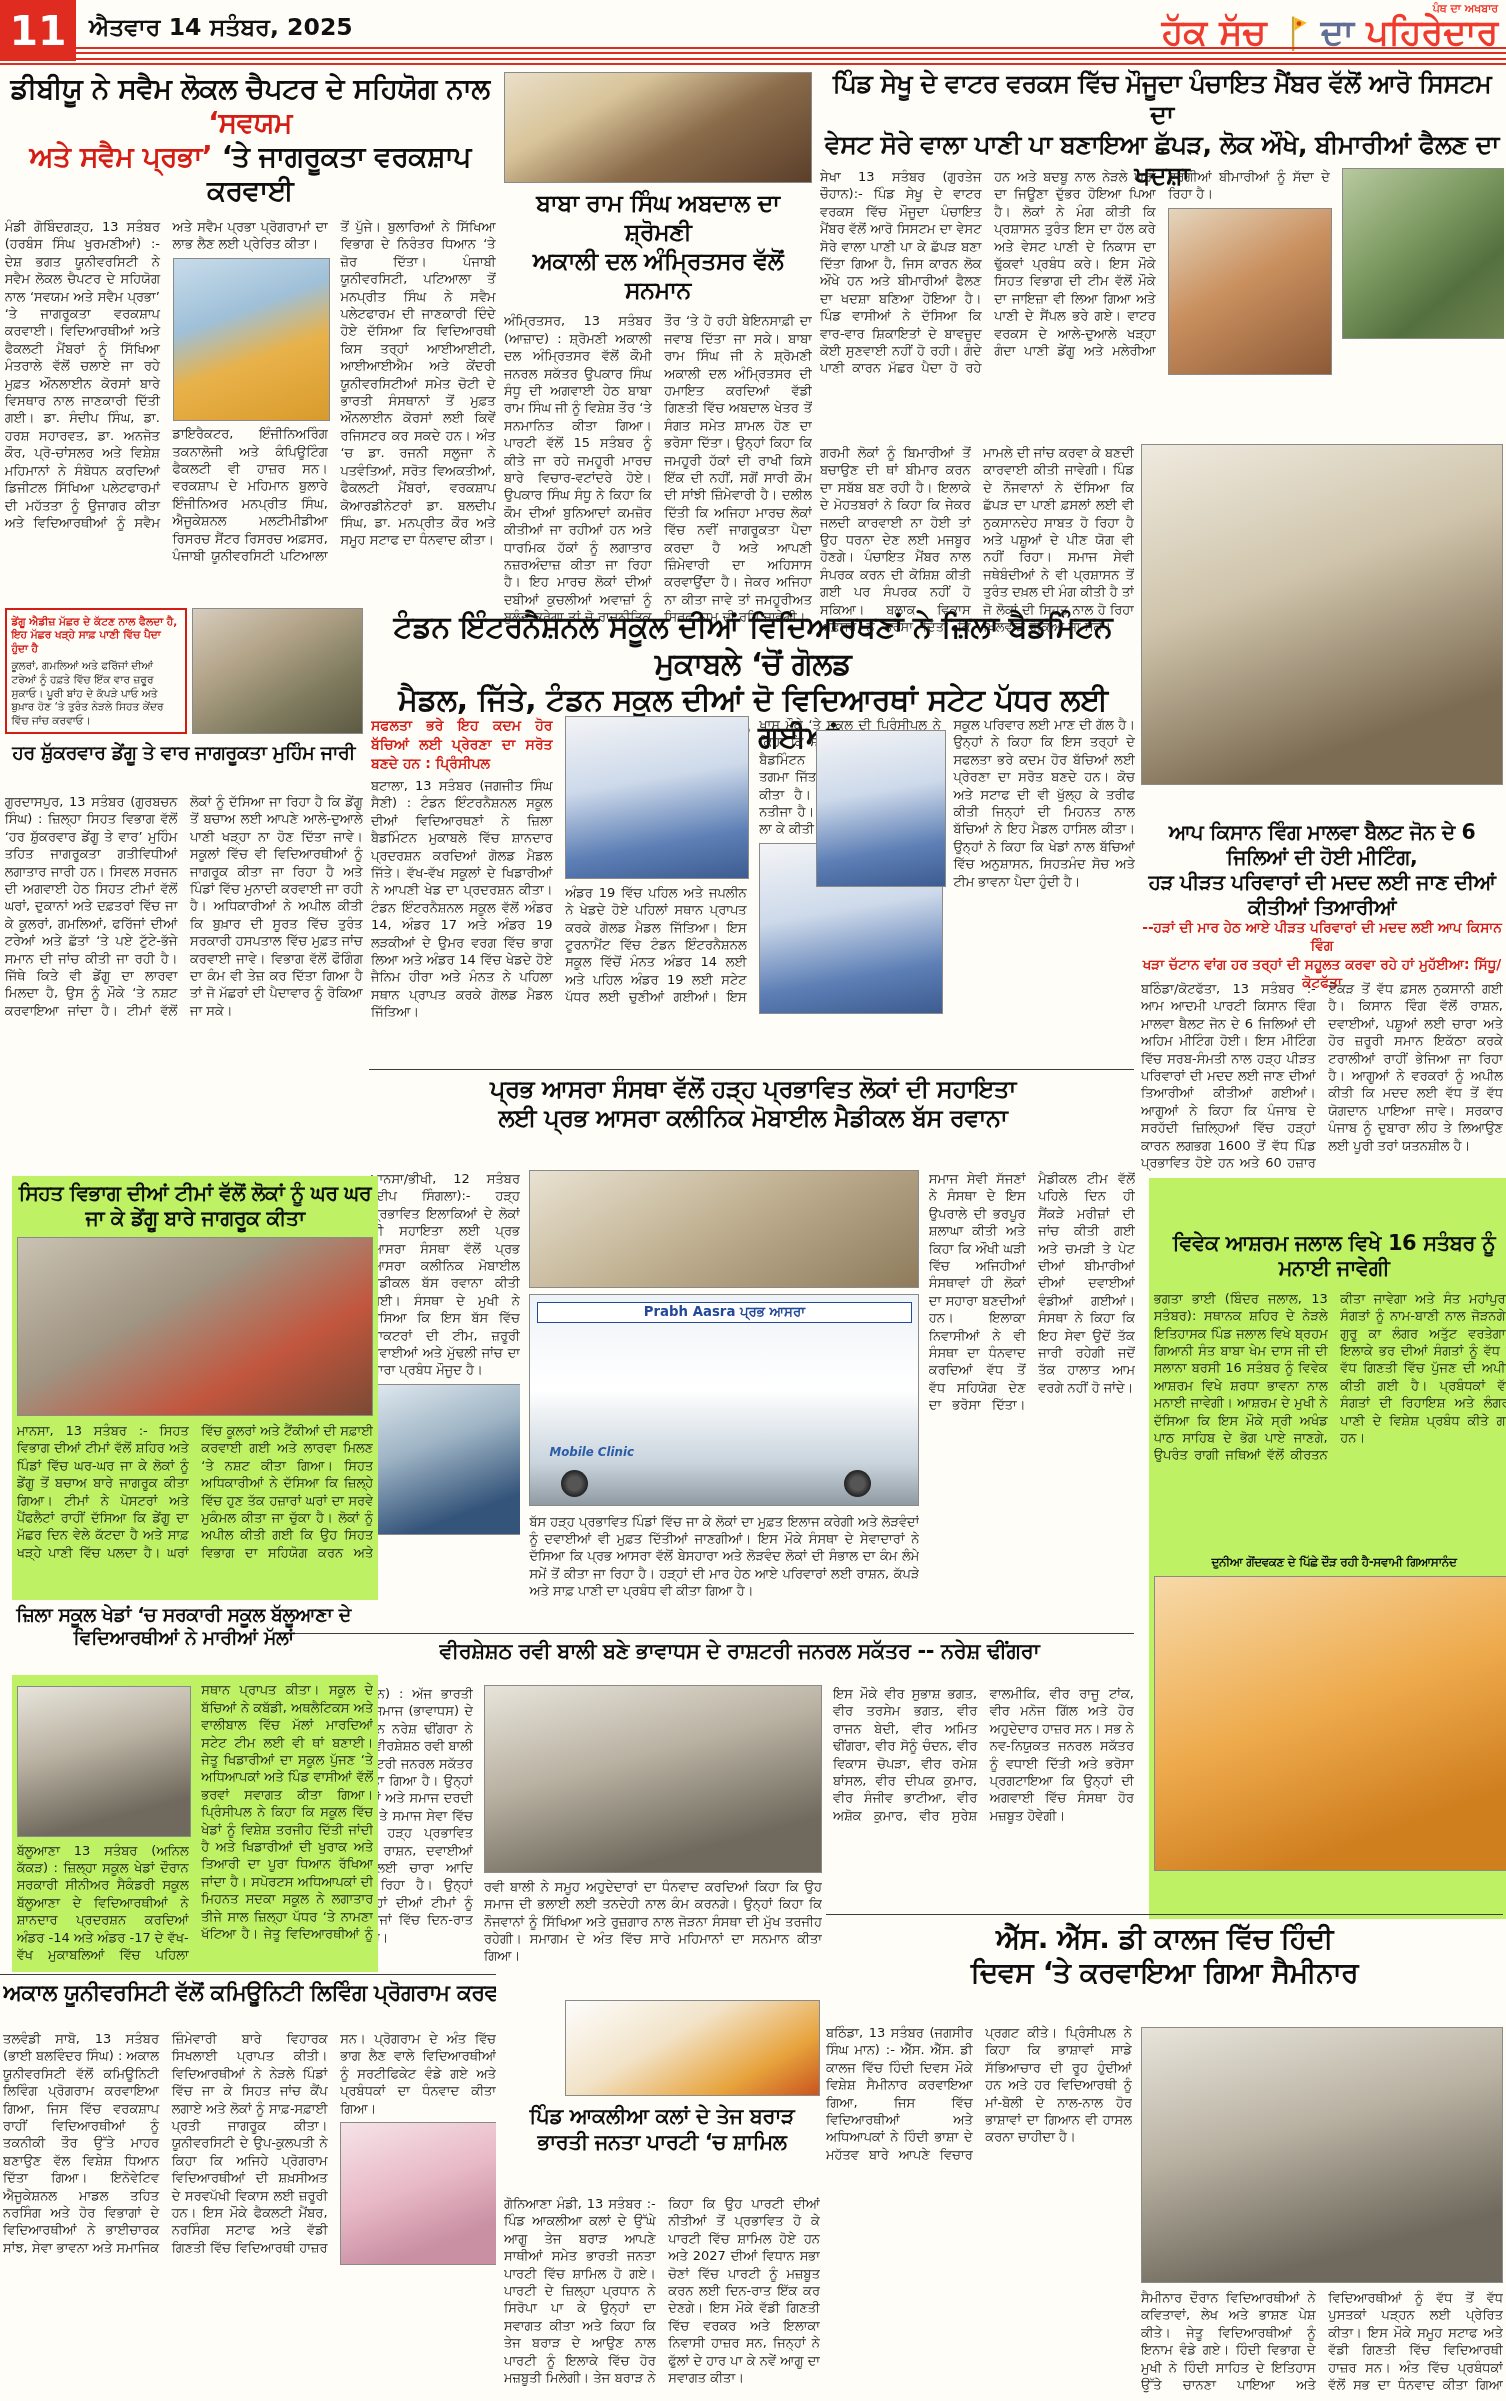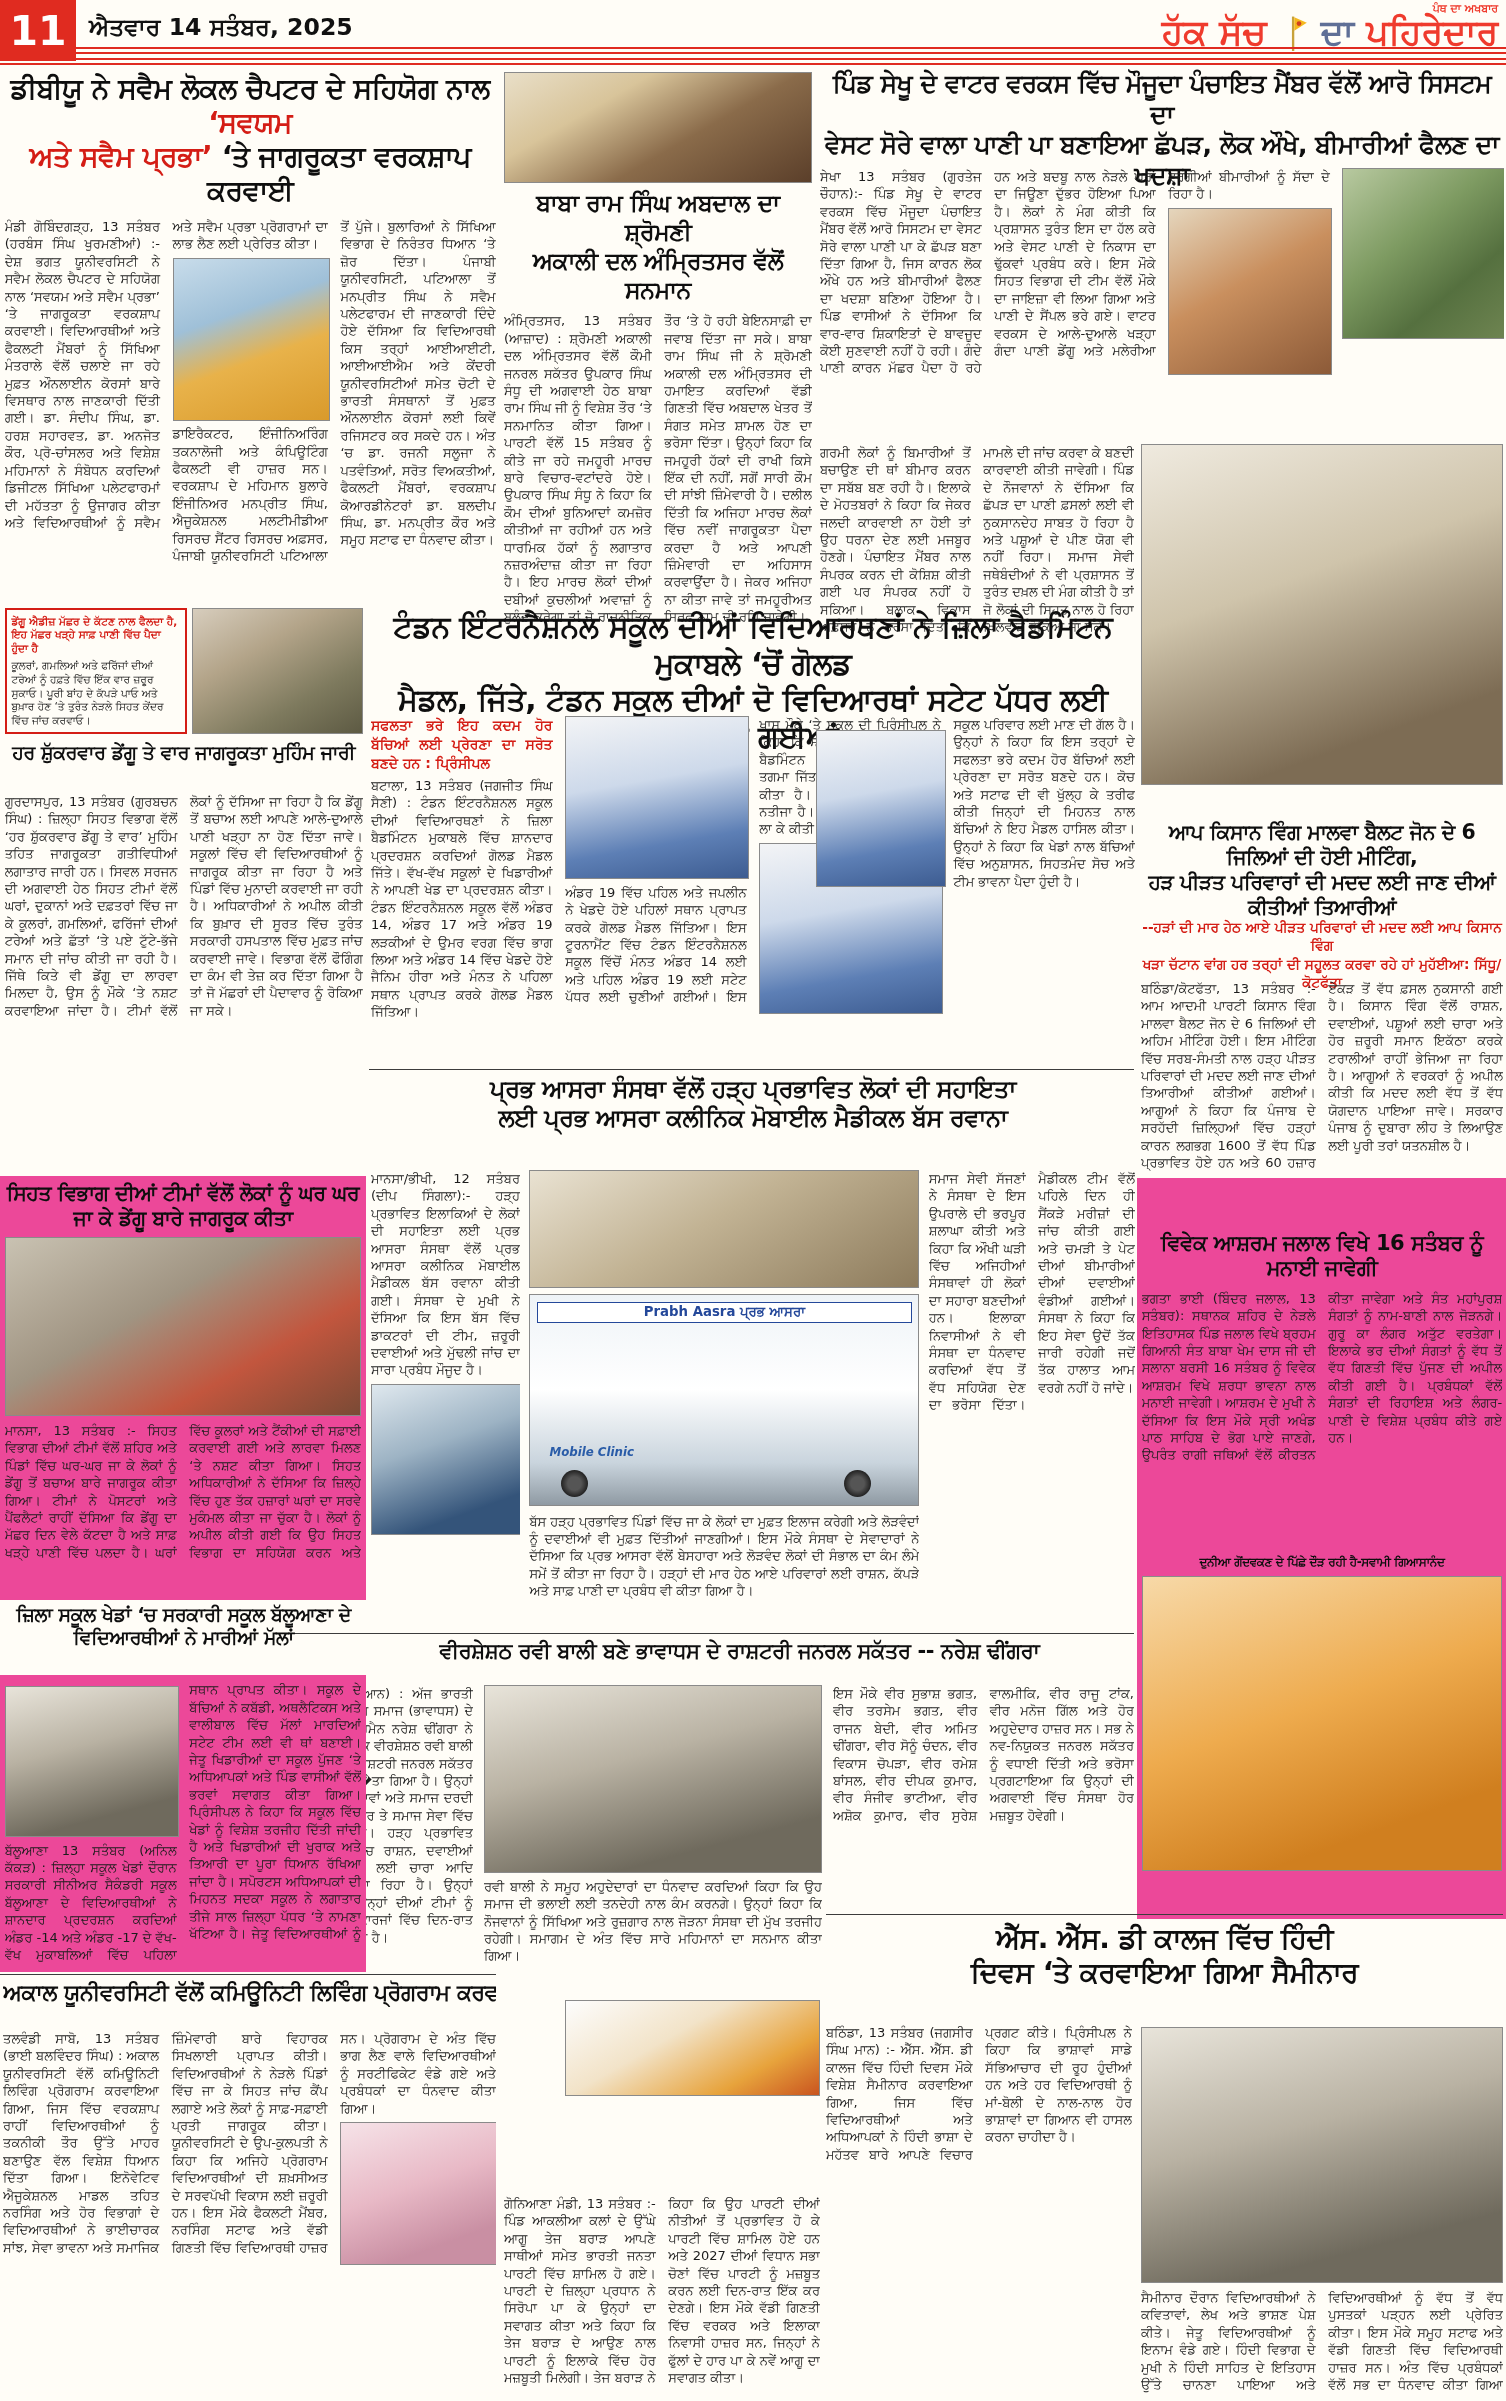--- a/index.html
+++ b/index.html
@@ -20,21 +20,21 @@
   .ph-outdoor{background:linear-gradient(150deg,#d7cdbd 0%,#b3a489 35%,#7e7a5e 70%,#5d5a43 100%);}
   .ph-girls{background:linear-gradient(170deg,#f3f4f6 0%,#cdd9ea 40%,#5d7fb5 75%,#3d5c91 100%);}
   .ph-dengue{background:linear-gradient(150deg,#c9c2b2 0%,#a09482 40%,#c2563e 70%,#7a4a35 100%);}
   .ph-pink{background:linear-gradient(160deg,#f6e3e8 0%,#e8b9c6 45%,#c98fa3 80%);}
   .ph-saffron{background:linear-gradient(160deg,#f7d9a8 0%,#eeab4e 45%,#d07f1f 80%);}
   .ph-crowd{background:linear-gradient(165deg,#e8e4da 0%,#b9b2a3 40%,#6f6a5d 80%);}
   .ph-bjp{background:linear-gradient(150deg,#fdfdfd 0%,#f2e3c8 40%,#e7a33c 75%,#c9541f 100%);}
   .ph-bus{background:linear-gradient(180deg,#eef3f7 0%,#ffffff 45%,#c9d4dd 80%,#8f9aa3 100%);position:relative;}
   .redrule{background:#e02b20;}
   .sep{background:#3c3c3c;}
-  .cream{background:#ec4899;}
+  .cream{background:#bef264;margin-left:12px;}
   .red{color:#d41d15;}
   .inphoto{display:block;width:100%;margin:4.7px 0;border:0.8px solid #8a8a8a;break-inside:avoid;}
 </style>
 </head>
 <body>
 
 <div class="page">
 
   <div class="abs" style="left:0;top:0;width:76px;height:61px;background:#e02b20;display:flex;align-items:center;justify-content:center;">
     <span style="color:#fff;font-size:41px;font-weight:bold;">11</span>
@@ -216,20 +216,24 @@
   </div>
 
   <div class="abs sep" style="left:0;top:1974px;width:496px;height:0.8px;"></div>
   <div class="abs hl" style="left:3.1px;top:1980px;width:493px;font-size:22px;white-space:nowrap;overflow:hidden;">ਅਕਾਲ ਯੂਨੀਵਰਸਿਟੀ ਵੱਲੋਂ ਕਮਿਊਨਿਟੀ ਲਿਵਿੰਗ ਪ੍ਰੋਗਰਾਮ ਕਰਵਾਇਆ</div>
   <div class="abs bodytext cols3" style="left:3.1px;top:2030px;width:493px;height:364px;">
     <p style="margin:0;">ਤਲਵੰਡੀ ਸਾਬੋ, 13 ਸਤੰਬਰ (ਭਾਈ ਬਲਵਿੰਦਰ ਸਿੰਘ) : ਅਕਾਲ ਯੂਨੀਵਰਸਿਟੀ ਵੱਲੋਂ ਕਮਿਊਨਿਟੀ ਲਿਵਿੰਗ ਪ੍ਰੋਗਰਾਮ ਕਰਵਾਇਆ ਗਿਆ, ਜਿਸ ਵਿੱਚ ਵਰਕਸ਼ਾਪ ਰਾਹੀਂ ਵਿਦਿਆਰਥੀਆਂ ਨੂੰ ਤਕਨੀਕੀ ਤੌਰ ਉੱਤੇ ਮਾਹਰ ਬਣਾਉਣ ਵੱਲ ਵਿਸ਼ੇਸ਼ ਧਿਆਨ ਦਿੱਤਾ ਗਿਆ। ਇਨੋਵੇਟਿਵ ਐਜੂਕੇਸ਼ਨਲ ਮਾਡਲ ਤਹਿਤ ਨਰਸਿੰਗ ਅਤੇ ਹੋਰ ਵਿਭਾਗਾਂ ਦੇ ਵਿਦਿਆਰਥੀਆਂ ਨੇ ਭਾਈਚਾਰਕ ਸਾਂਝ, ਸੇਵਾ ਭਾਵਨਾ ਅਤੇ ਸਮਾਜਿਕ ਜ਼ਿੰਮੇਵਾਰੀ ਬਾਰੇ ਵਿਹਾਰਕ ਸਿਖਲਾਈ ਪ੍ਰਾਪਤ ਕੀਤੀ। ਵਿਦਿਆਰਥੀਆਂ ਨੇ ਨੇੜਲੇ ਪਿੰਡਾਂ ਵਿੱਚ ਜਾ ਕੇ ਸਿਹਤ ਜਾਂਚ ਕੈਂਪ ਲਗਾਏ ਅਤੇ ਲੋਕਾਂ ਨੂੰ ਸਾਫ਼-ਸਫ਼ਾਈ ਪ੍ਰਤੀ ਜਾਗਰੂਕ ਕੀਤਾ। ਯੂਨੀਵਰਸਿਟੀ ਦੇ ਉਪ-ਕੁਲਪਤੀ ਨੇ ਕਿਹਾ ਕਿ ਅਜਿਹੇ ਪ੍ਰੋਗਰਾਮ ਵਿਦਿਆਰਥੀਆਂ ਦੀ ਸ਼ਖ਼ਸੀਅਤ ਦੇ ਸਰਵਪੱਖੀ ਵਿਕਾਸ ਲਈ ਜ਼ਰੂਰੀ ਹਨ। ਇਸ ਮੌਕੇ ਫੈਕਲਟੀ ਮੈਂਬਰ, ਨਰਸਿੰਗ ਸਟਾਫ ਅਤੇ ਵੱਡੀ ਗਿਣਤੀ ਵਿੱਚ ਵਿਦਿਆਰਥੀ ਹਾਜ਼ਰ ਸਨ। ਪ੍ਰੋਗਰਾਮ ਦੇ ਅੰਤ ਵਿੱਚ ਭਾਗ ਲੈਣ ਵਾਲੇ ਵਿਦਿਆਰਥੀਆਂ ਨੂੰ ਸਰਟੀਫਿਕੇਟ ਵੰਡੇ ਗਏ ਅਤੇ ਪ੍ਰਬੰਧਕਾਂ ਦਾ ਧੰਨਵਾਦ ਕੀਤਾ ਗਿਆ।</p>
     <div class="inphoto ph-pink" style="height:141px;"></div>
   </div>
 
   <div class="abs photo ph-bjp" style="left:565px;top:2000px;width:255px;height:96px;"></div>
+  <div class="abs hl" style="left:504px;top:2104px;width:316px;font-size:21px;">
+    <span>ਪਿੰਡ ਆਕਲੀਆ ਕਲਾਂ ਦੇ ਤੇਜ ਬਰਾੜ</span><br>
+    <span>ਭਾਰਤੀ ਜਨਤਾ ਪਾਰਟੀ ‘ਚ ਸ਼ਾਮਿਲ</span>
+  </div>
   <div class="abs bodytext cols2" style="left:504px;top:2195px;width:316px;height:199px;">
     <p style="margin:0;">ਗੋਨਿਆਣਾ ਮੰਡੀ, 13 ਸਤੰਬਰ :- ਪਿੰਡ ਆਕਲੀਆ ਕਲਾਂ ਦੇ ਉੱਘੇ ਆਗੂ ਤੇਜ ਬਰਾੜ ਆਪਣੇ ਸਾਥੀਆਂ ਸਮੇਤ ਭਾਰਤੀ ਜਨਤਾ ਪਾਰਟੀ ਵਿੱਚ ਸ਼ਾਮਿਲ ਹੋ ਗਏ। ਪਾਰਟੀ ਦੇ ਜ਼ਿਲ੍ਹਾ ਪ੍ਰਧਾਨ ਨੇ ਸਿਰੋਪਾ ਪਾ ਕੇ ਉਨ੍ਹਾਂ ਦਾ ਸਵਾਗਤ ਕੀਤਾ ਅਤੇ ਕਿਹਾ ਕਿ ਤੇਜ ਬਰਾੜ ਦੇ ਆਉਣ ਨਾਲ ਪਾਰਟੀ ਨੂੰ ਇਲਾਕੇ ਵਿੱਚ ਹੋਰ ਮਜ਼ਬੂਤੀ ਮਿਲੇਗੀ। ਤੇਜ ਬਰਾੜ ਨੇ ਕਿਹਾ ਕਿ ਉਹ ਪਾਰਟੀ ਦੀਆਂ ਨੀਤੀਆਂ ਤੋਂ ਪ੍ਰਭਾਵਿਤ ਹੋ ਕੇ ਪਾਰਟੀ ਵਿੱਚ ਸ਼ਾਮਿਲ ਹੋਏ ਹਨ ਅਤੇ 2027 ਦੀਆਂ ਵਿਧਾਨ ਸਭਾ ਚੋਣਾਂ ਵਿੱਚ ਪਾਰਟੀ ਨੂੰ ਮਜ਼ਬੂਤ ਕਰਨ ਲਈ ਦਿਨ-ਰਾਤ ਇੱਕ ਕਰ ਦੇਣਗੇ। ਇਸ ਮੌਕੇ ਵੱਡੀ ਗਿਣਤੀ ਵਿੱਚ ਵਰਕਰ ਅਤੇ ਇਲਾਕਾ ਨਿਵਾਸੀ ਹਾਜ਼ਰ ਸਨ, ਜਿਨ੍ਹਾਂ ਨੇ ਫੁੱਲਾਂ ਦੇ ਹਾਰ ਪਾ ਕੇ ਨਵੇਂ ਆਗੂ ਦਾ ਸਵਾਗਤ ਕੀਤਾ।</p>
   </div>
 
   <div class="abs sep" style="left:826px;top:1914px;width:677px;height:0.8px;"></div>
   <div class="abs hl" style="left:826px;top:1922px;width:677px;font-size:28px;">
     <span>ਐੱਸ. ਐੱਸ. ਡੀ ਕਾਲਜ ਵਿੱਚ ਹਿੰਦੀ</span><br>
     <span>ਦਿਵਸ ‘ਤੇ ਕਰਵਾਇਆ ਗਿਆ ਸੈਮੀਨਾਰ</span>
   </div>
   <div class="abs bodytext cols2" style="left:826px;top:2024px;width:306px;height:371px;">

